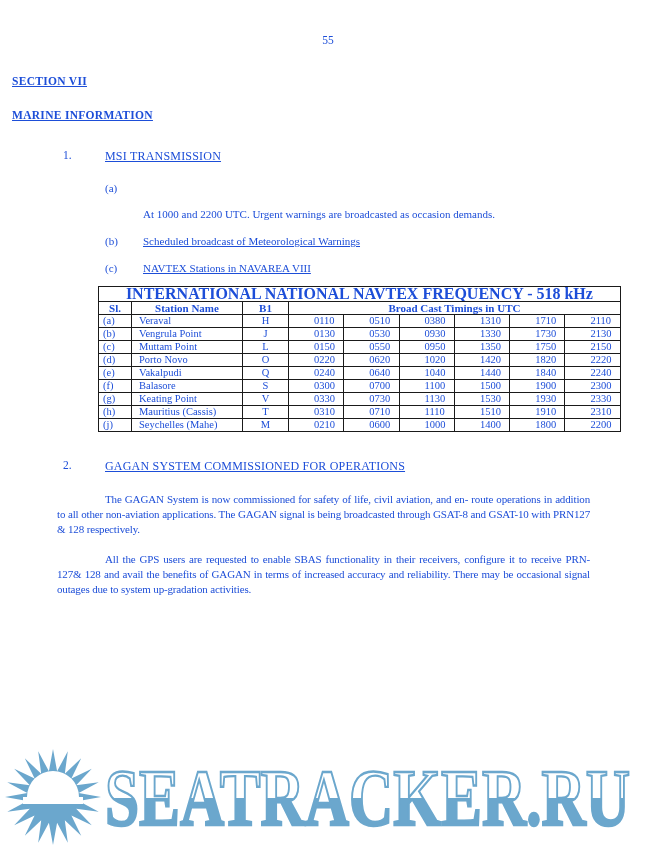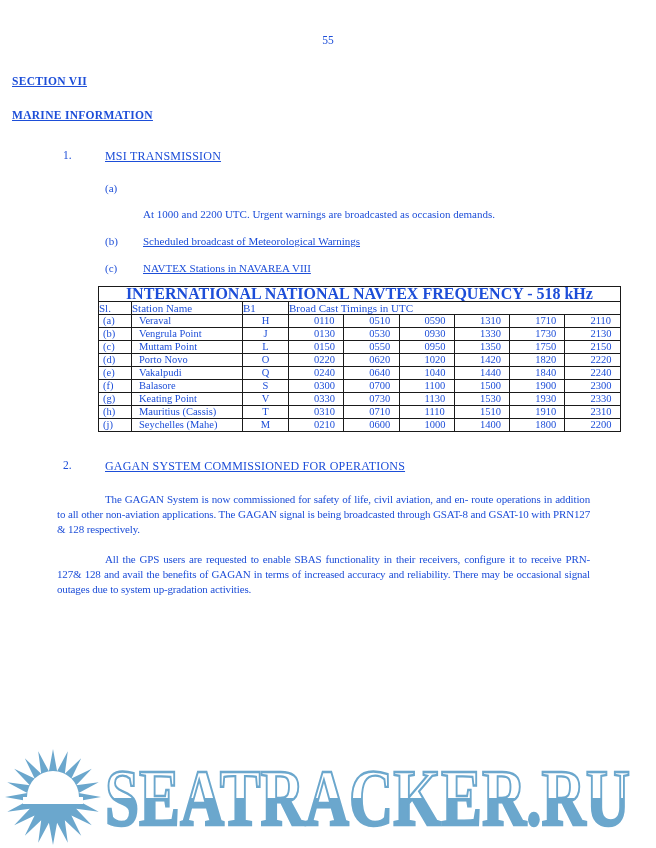--- a/index.html
+++ b/index.html
@@ -42,21 +42,21 @@
     table-layout:fixed;
   }
   table.navtex td, table.navtex th {
     border:1px solid #1a1a1a;
     height:13px; line-height:12px;
     overflow:hidden; white-space:nowrap;
   }
   table.navtex .title-cell {
     text-align:center; font-weight:bold; font-size:16px; height:15px;
   }
-  table.navtex th { font-weight:normal; text-align:left; font-size:11px; }
+  table.navtex th { font-weight:bold; text-align:center; font-size:11px; }
   td.c-sl { width:33px; padding-left:4px; }
   td.c-station { width:111px; padding-left:7px; }
   td.c-b1 { width:46px; text-align:center; }
   td.c-time { width:55px; padding-left:25px; }
   col.w-sl{width:33px} col.w-station{width:111px} col.w-b1{width:46px} col.w-t{width:55.3px}
   .para {
     margin:0 66px 0 57px;
     margin-top:15px;
     width:533px;
     font-size:11px;
@@ -125,21 +125,21 @@
         <th colspan="6">Broad Cast Timings in UTC</th>
       </tr>
     </thead>
     <tbody>
         <tr>
           <td class="c-sl">(a)</td>
           <td class="c-station">Veraval</td>
           <td class="c-b1">H</td>
           <td class="c-time">0110</td>
           <td class="c-time">0510</td>
-          <td class="c-time">0590</td>
+          <td class="c-time">0380</td>
           <td class="c-time">1310</td>
           <td class="c-time">1710</td>
           <td class="c-time">2110</td>
         </tr>
         <tr>
           <td class="c-sl">(b)</td>
           <td class="c-station">Vengrula Point</td>
           <td class="c-b1">J</td>
           <td class="c-time">0130</td>
           <td class="c-time">0530</td>

